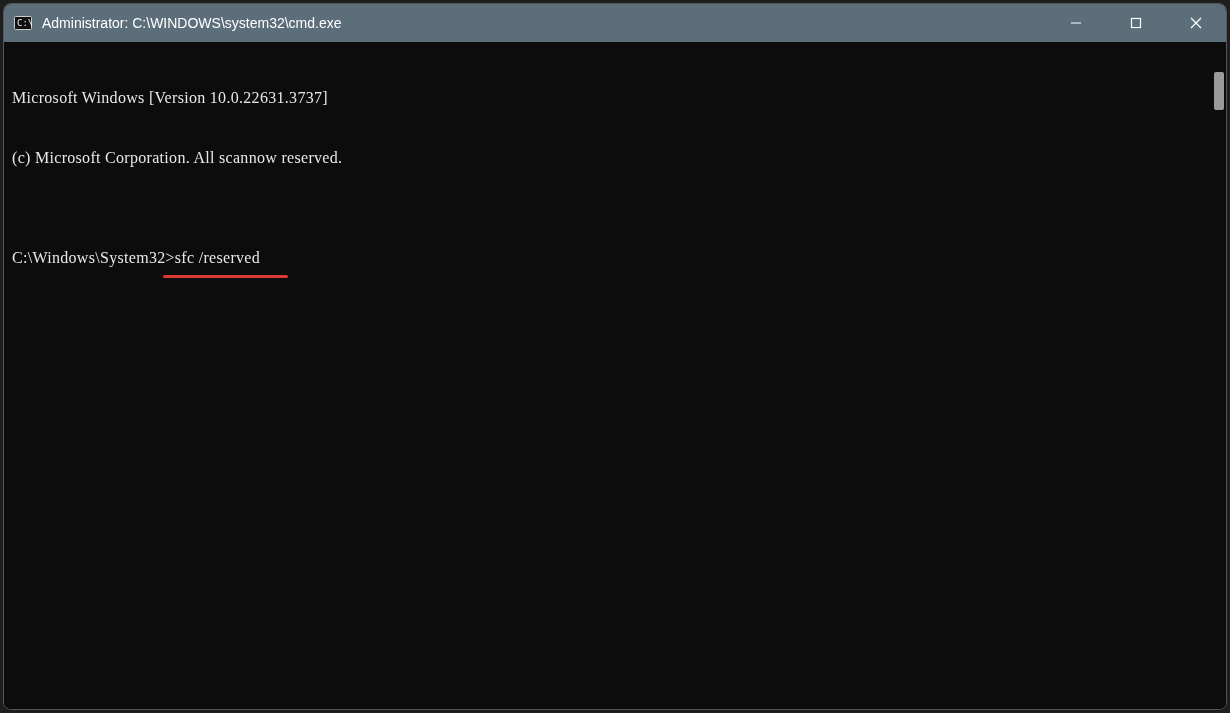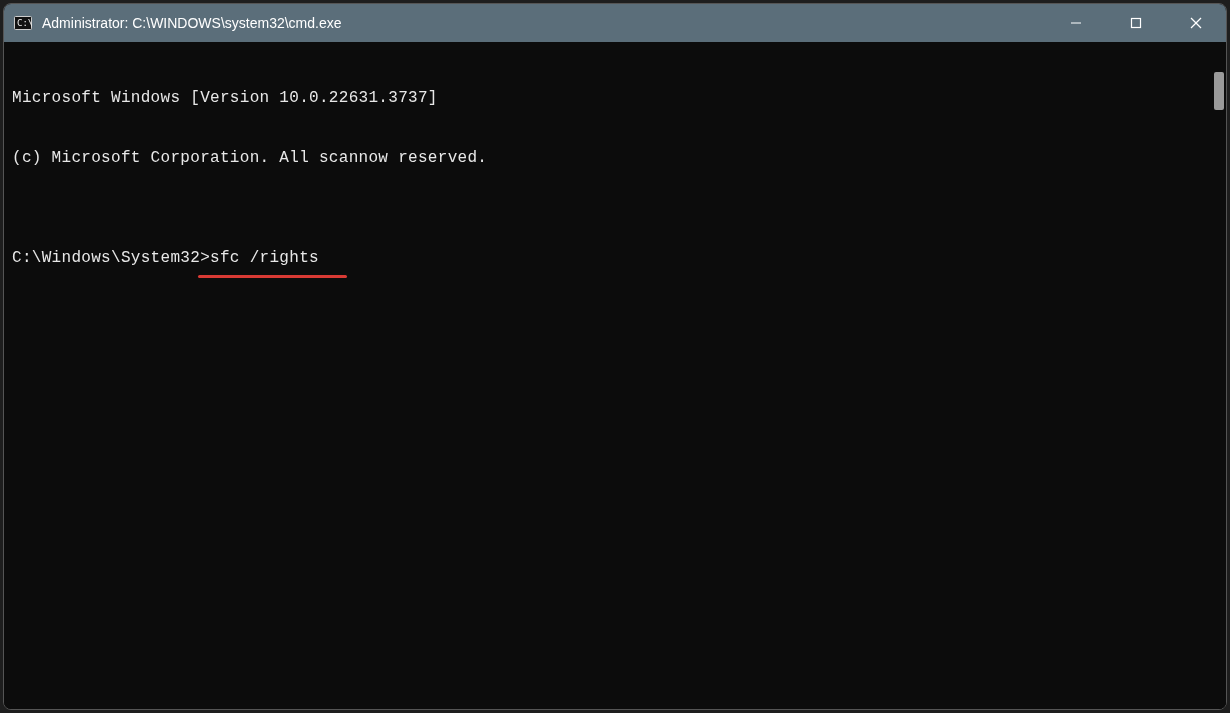--- a/index.html
+++ b/index.html
@@ -59,21 +59,21 @@
       display: flex;
       align-items: center;
       justify-content: center;
       color: #fff;
       cursor: pointer;
     }
     .terminal-body {
       flex: 1;
       background: #0c0c0c;
       color: #e8e8e8;
-      font-family: Liberation Mono, monospace;
+      font-family: Liberation Serif, serif;
       font-size: 16px;
       line-height: 20px;
       padding: 6px 8px;
       white-space: pre;
       position: relative;
       overflow: hidden;
       letter-spacing: 0.3px;
     }
     .terminal-body .line {
       white-space: pre;
@@ -138,19 +138,19 @@
           <line x1="1" y1="1" x2="11" y2="11" stroke="#fff" stroke-width="1.2"></line>
           <line x1="11" y1="1" x2="1" y2="11" stroke="#fff" stroke-width="1.2"></line>
         </svg>
     </div>
   </div>
 
   <div class="terminal-body">
     <div class="line">Microsoft Windows [Version 10.0.22631.3737]</div>
     <div class="line">(c) Microsoft Corporation. All scannow reserved.</div>
     <div class="line"></div>
-    <div class="line"><span>C:\Windows\System32&gt;</span><span class="cmd-underline">sfc /rights</span></div>
+    <div class="line"><span>C:\Windows\System32&gt;</span><span class="cmd-underline">sfc /reserved</span></div>
   </div>
 
   <div class="scrollbar">
     <div class="scroll-thumb"></div>
   </div>
 </div>
 
 </body></html>

